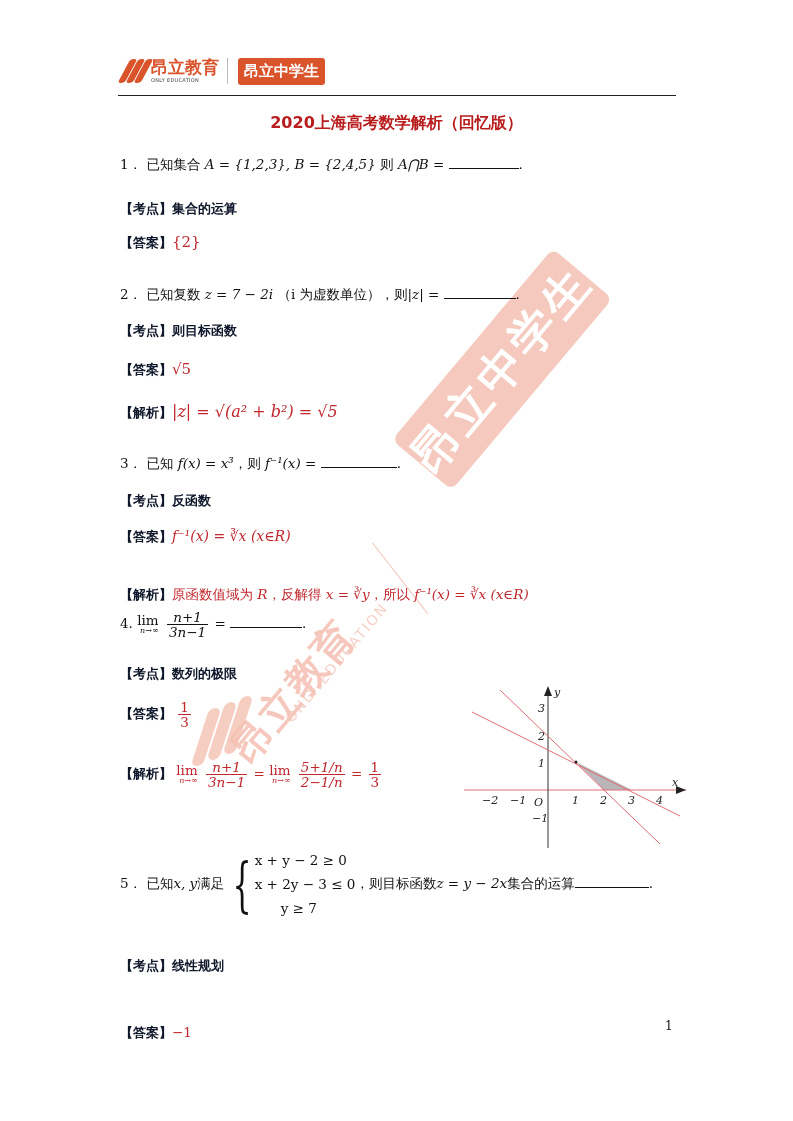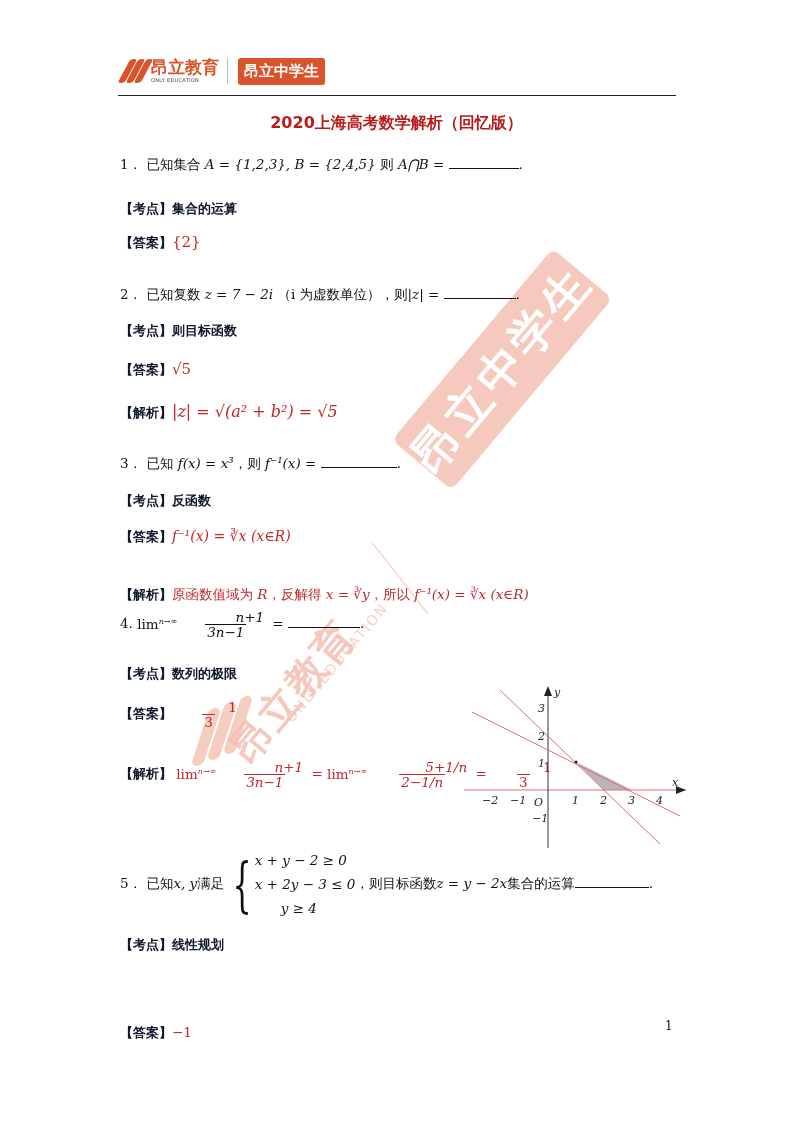--- a/index.html
+++ b/index.html
@@ -18,40 +18,40 @@
                 font-size: 15px; padding: 4px 6px; border-radius: 3px; }
   .header-rule { left: 118px; top: 95px; width: 558px; height: 1px; background: #222; }
   .title { left: 0; width: 793px; top: 113px; text-align: center; font-family: "DejaVu Sans", sans-serif;
            font-weight: bold; font-size: 16px; color: #b91c1c; }
   .q { left: 120px; font-size: 13.5px; color: #111; white-space: nowrap; }
   .tag { font-family: Liberation Mono, monospace; font-weight: bold; color: #0f172a; font-size: 13px; }
   .red { color: #c0262c; }
   .mi { font-style: italic; }
   .blank { display: inline-block; border-bottom: 1px solid #111; height: 12px; vertical-align: baseline; }
   .frac { display: inline-flex; flex-direction: column; align-items: center; vertical-align: middle; line-height: 1.05; margin: 0 2px; }
-  .frac .num { padding: 0 2px; margin-left: 48px; }
+  .frac .num { padding: 0 2px; }
   .frac .den { border-top: 1px solid currentColor; padding: 0 2px; }
-  .lim { display: inline-flex; flex-direction: row; align-items: flex-start; vertical-align: middle; line-height: 1; margin-right: 2px; }
+  .lim { display: inline-flex; flex-direction: column; align-items: flex-end; vertical-align: middle; line-height: 1; margin-right: 2px; }
   .lim .sub { font-size: 8px; font-style: italic; }
   .page-num { left: 665px; top: 1019px; font-size: 12px; color: #111; }
   .watermark-band { left: 392px; top: 440px; width: 250px; height: 78px; background: #f2b8a9; opacity: 0.75;
                     transform: rotate(-50deg); transform-origin: left top; border-radius: 8px;
                     color: #fff; font-family: "DejaVu Sans", sans-serif; font-weight: bold; font-size: 46px;
                     display: flex; align-items: center; justify-content: center; letter-spacing: 4px; }
   .watermark-edu { left: 218px; top: 738px; transform: rotate(-50deg); transform-origin: left top;
                    color: #f4b5a6; opacity: 0.75; font-family: "DejaVu Sans", sans-serif; font-weight: bold; font-size: 40px; letter-spacing: 2px; }
   .watermark-en { left: 282px; top: 715px; transform: rotate(-50deg); transform-origin: left top;
                   color: #f4c4b8; opacity: 0.8; font-family: "DejaVu Sans", sans-serif; font-size: 14px; letter-spacing: 2px; }
   .watermark-line { left: 372px; top: 543px; width: 1px; height: 90px; background: #f4c4b8; transform: rotate(-38deg); transform-origin: top; }
   .wm-stripes { left: 196px; top: 700px; width: 60px; height: 60px; }
   .wm-stripes i { position: absolute; display: block; width: 12px; height: 58px; background: #f4c0b2; opacity: .8; border-radius: 6px; transform: skewX(-18deg); }
   .graph { left: 464px; top: 682px; width: 224px; height: 166px; }
   .sys { display: inline-flex; align-items: center; vertical-align: middle; }
   .brace { font-size: 60px; line-height: 1; font-family: "DejaVu Serif", serif; transform: scaleX(0.5); margin: 0 -6px; font-weight: 100; }
-  .sys-lines { display: flex; flex-direction: column; line-height: 24px; font-style: italic; }
+  .sys-lines { display: flex; flex-direction: column; line-height: 24px; }
 </style>
 </head>
 <body>
 
 <div class="abs watermark-band">昂立中学生</div>
 <div class="abs watermark-edu">昂立教育</div>
 <div class="abs watermark-en">ONLY EDUCATION</div>
 <div class="abs watermark-line"></div>
 <div class="abs wm-stripes">
   <i style="left:4px;top:8px"></i>
@@ -199,24 +199,24 @@
   <circle cx="112" cy="80" r="1.5" fill="#222"></circle>
 </svg>
 
 <div class="abs q" style="top:848px">
   <span>5．</span>&nbsp;<span>已知</span><span class="mi">x, y</span><span>满足</span>
   <span class="sys">
     <span class="brace">{</span>
     <span class="sys-lines">
       <span>x + y − 2 ≥ 0</span>
       <span>x + 2y − 3 ≤ 0</span>
-      <span style="padding-left:26px">y ≥ 4</span>
+      <span style="padding-left:26px">y ≥ 7</span>
     </span>
   </span><span>，则目标函数</span><span class="mi">z = y − 2x</span><span>集合的运算</span><span class="blank" style="width:74px"></span><span>.</span>
 </div>
-<div class="abs q" style="top:936px">
+<div class="abs q" style="top:957px">
   <span class="tag">【考点】</span><span class="tag">线性规划</span>
 </div>
 <div class="abs q" style="top:1024px">
   <span class="tag">【答案】</span><span class="red">−1</span>
 </div>
 
 <div class="abs page-num">1</div>
 
 </body></html>

